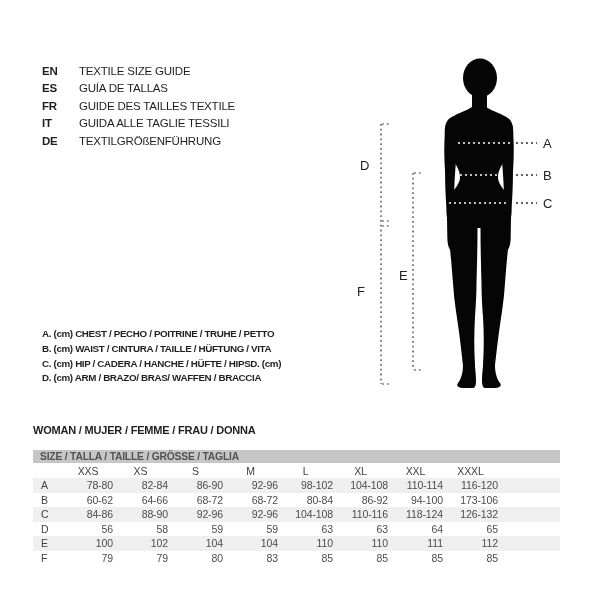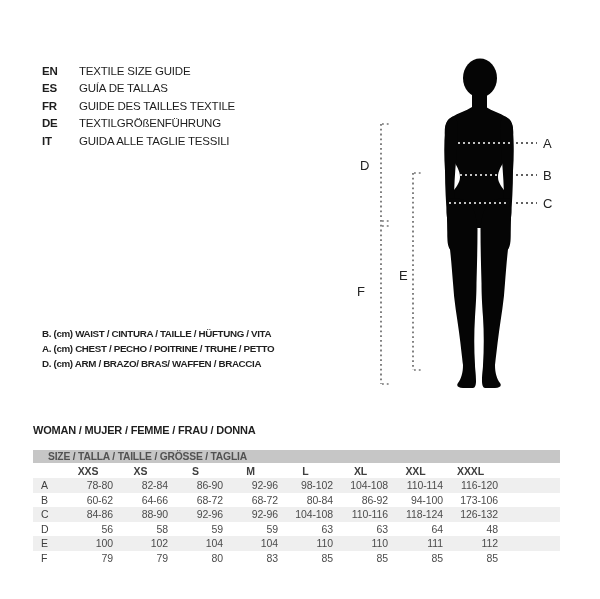--- a/index.html
+++ b/index.html
@@ -16,23 +16,23 @@
   .figure-svg{position:absolute;left:340px;top:25px;width:240px;height:345px;}
   .measure-label{font-family:"Liberation Sans",sans-serif;font-size:13px;fill:#232323;}
   
   .legend-block{position:absolute;left:42px;top:301px;}
   .legend-line{font-size:9.8px;font-weight:700;letter-spacing:-0.35px;line-height:14.8px;color:#1f1f1f;white-space:nowrap;}
   
   .gender-line{position:absolute;left:33px;top:398px;font-size:11px;font-weight:700;letter-spacing:-0.2px;color:#1f1f1f;}
   
   .table-wrap{position:absolute;left:33px;top:424px;width:527px;}
   .size-bar{height:13px;line-height:13px;background:#c6c6c6;font-size:10.3px;font-weight:700;
-            letter-spacing:-0.2px;color:#525252;padding-left:15px;box-sizing:border-box;}
+            letter-spacing:-0.2px;color:#525252;padding-left:7px;box-sizing:border-box;}
   table.size-table{width:100%;border-collapse:collapse;table-layout:fixed;}
-  table.size-table th{font-size:10.5px;font-weight:700;color:#3f3f3f;height:15px;text-align:center;
+  table.size-table th{font-size:10.5px;font-weight:400;color:#3f3f3f;height:15px;text-align:center;
                       letter-spacing:-0.1px;padding:0;}
   table.size-table td{font-size:10.5px;font-weight:400;color:#4c4c4c;height:14.5px;text-align:right;
                       letter-spacing:-0.1px;padding:0;}
   table.size-table td.rowlabel{text-align:left;padding-left:8px;color:#3f3f3f;}
   tr.stripe td{background:#efefef;}
 </style>
 </head>
 <body>
 
 <div id="canvas">
@@ -44,26 +44,26 @@
     </div>
     <div class="lang-row">
       <span class="lang-code">ES</span>
       <span class="lang-label">GUÍA DE TALLAS</span>
     </div>
     <div class="lang-row">
       <span class="lang-code">FR</span>
       <span class="lang-label">GUIDE DES TAILLES TEXTILE</span>
     </div>
     <div class="lang-row">
+      <span class="lang-code">IT</span>
+      <span class="lang-label">GUIDA ALLE TAGLIE TESSILI</span>
+    </div>
+    <div class="lang-row">
       <span class="lang-code">DE</span>
       <span class="lang-label">TEXTILGRÖßENFÜHRUNG</span>
-    </div>
-    <div class="lang-row">
-      <span class="lang-code">IT</span>
-      <span class="lang-label">GUIDA ALLE TAGLIE TESSILI</span>
     </div>
   </div>
 
   <svg class="figure-svg" viewBox="0 0 240 345" xmlns="http://www.w3.org/2000/svg">
     <g fill="#050505">
       <ellipse cx="140" cy="27" rx="17" ry="19.5"></ellipse>
       <rect x="133" y="38" width="14" height="24"></rect>
       <path d="M132,42 L132,56 C126,60 118,62 112,66 C106,70 104,76 105,84
                C106,94 110,102 114,110 C117,116 120,120 120,126
                C120,132 116,136 112,142 C109,147 108,150 107,156
@@ -126,22 +126,23 @@
 
     <text class="measure-label" x="203" y="97">A</text>
     <text class="measure-label" x="203" y="129">B</text>
     <text class="measure-label" x="203" y="157">C</text>
     <text class="measure-label" x="20" y="119">D</text>
     <text class="measure-label" x="59" y="229">E</text>
     <text class="measure-label" x="17" y="245">F</text>
   </svg>
 
   <div class="legend-block">
+    <div class="legend-line">A. (cm) CHEST / PECHO / POITRINE / TRUHE / PETTO</div>
     <div class="legend-line">B. (cm) WAIST / CINTURA / TAILLE / HÜFTUNG / VITA</div>
-    <div class="legend-line">A. (cm) CHEST / PECHO / POITRINE / TRUHE / PETTO</div>
+    <div class="legend-line">C. (cm) HIP / CADERA / HANCHE / HÜFTE / HIPSD. (cm)</div>
     <div class="legend-line">D. (cm) ARM / BRAZO/ BRAS/ WAFFEN / BRACCIA</div>
   </div>
 
   <div class="gender-line">WOMAN / MUJER / FEMME / FRAU / DONNA</div>
 
   <div class="table-wrap">
     <div class="size-bar">SIZE / TALLA / TAILLE / GRÖSSE / TAGLIA</div>
     <table class="size-table">
       <colgroup>
         <col style="width:30px">
@@ -208,21 +209,21 @@
         </tr>
         <tr>
           <td class="rowlabel">D</td>
           <td>56</td>
           <td>58</td>
           <td>59</td>
           <td>59</td>
           <td>63</td>
           <td>63</td>
           <td>64</td>
-          <td>48</td>
+          <td>65</td>
           <td></td>
         </tr>
         <tr class="stripe">
           <td class="rowlabel">E</td>
           <td>100</td>
           <td>102</td>
           <td>104</td>
           <td>104</td>
           <td>110</td>
           <td>110</td>

